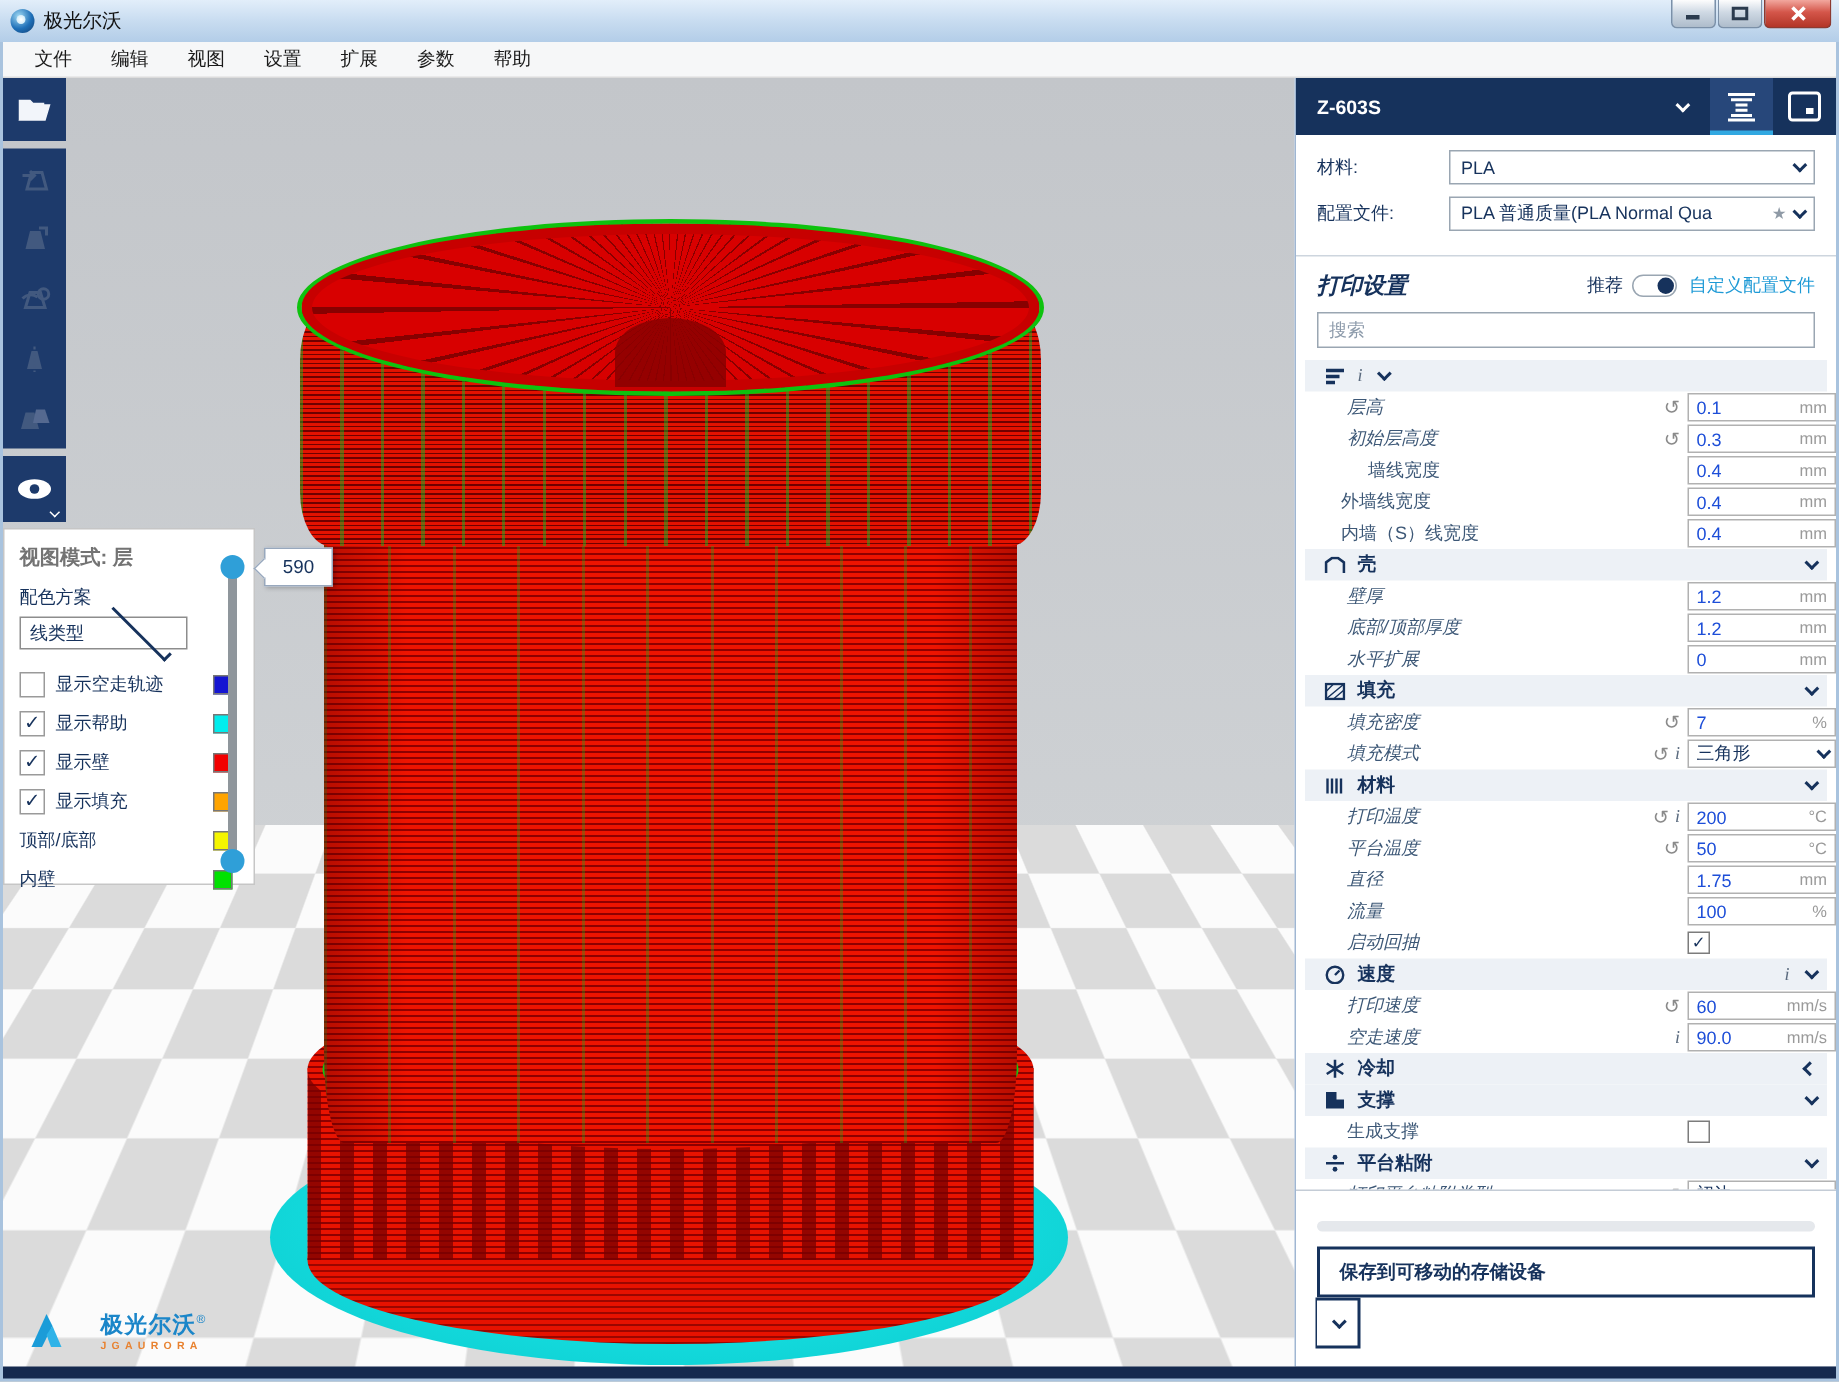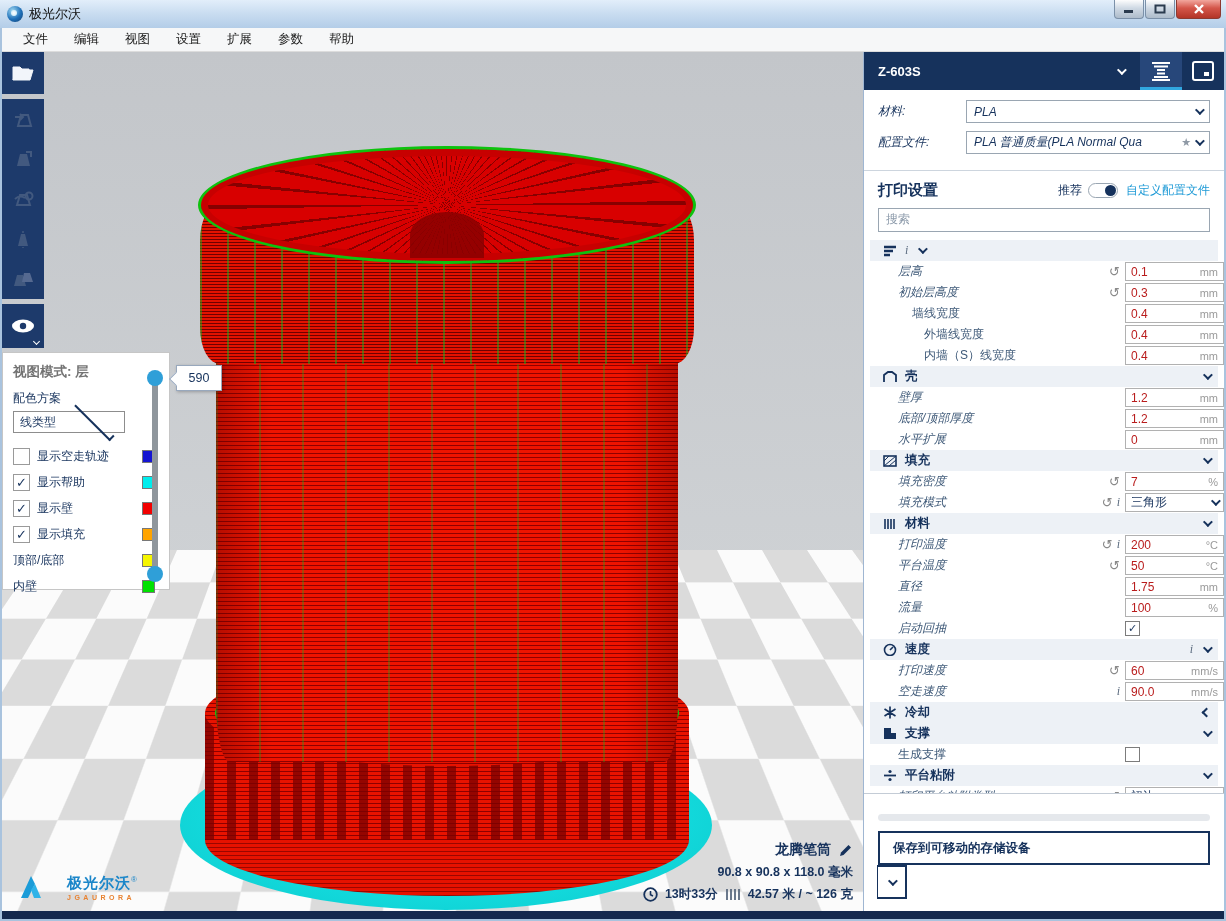--- a/index.html
+++ b/index.html
@@ -116,53 +116,53 @@
 
   
   .right-panel { position:absolute; top:0; right:0; bottom:0; width:361px; background:#fff;
     border-left:1px solid #9fb6d2; display:flex; flex-direction:column; }
   .rp-header { height:38px; background:#16325c; display:flex; align-items:stretch; flex:none; }
   .printer-sel { flex:1; display:flex; align-items:center; padding-left:14px; }
   .printer-name { color:#fff; font-size:13px; font-weight:bold; flex:1; }
   .rp-tab { width:42px; display:flex; align-items:center; justify-content:center; position:relative; }
   .rp-tab.active { background:#27477a; }
   .rp-tab.active::after { content:""; position:absolute; left:0; right:0; bottom:0; height:3px; background:#31a8e1; }
-  .machine-config { padding:10px 14px 4px; flex:none;font-style:italic; }
+  .machine-config { padding:10px 14px 4px; flex:none; }
   .mc-row { display:flex; align-items:center; margin-bottom:8px; }
   .mc-label { width:88px; font-size:12px; color:#16325c; }
   .mc-select { flex:1; height:23px; border:1px solid #9aa6b2; display:flex; align-items:center; padding:0 7px; background:#fff; }
   .mc-select .mc-val { flex:1; font-size:12px; color:#16325c; white-space:nowrap; overflow:hidden; }
   .mc-star { font-size:11px; color:#8f9aa6; margin-right:4px; }
   .rp-divider { border-top:1px solid #cdd5de; margin:4px 0 0; }
   .ps-head { display:flex; align-items:center; padding:10px 14px 6px; flex:none; }
-  .ps-title { font-size:15px; font-weight:bold; color:#16325c; flex:1; }
+  .ps-title { font-size:15px; font-weight:bold; color:#16325c; flex:1;font-style:italic; }
   .ps-reco { font-size:12px; color:#16325c; margin-right:6px; }
   .toggle { width:30px; height:15px; border:1px solid #9aa6b2; border-radius:8px; background:#fff;
     position:relative; margin-right:8px; }
   .toggle .knob { position:absolute; right:1px; top:1px; width:11px; height:11px; border-radius:50%; background:#16325c; }
   .ps-link { font-size:12px; color:#1e9ad6; }
   .search-wrap { padding:2px 14px 6px; flex:none; }
   .search-input { width:100%; height:24px; border:1px solid #9aa6b2; font-size:12px; padding:0 7px;
-    color:#333; font-family:Liberation Mono, monospace; }
+    color:#333; font-family:Liberation Sans, sans-serif; }
   .search-input::placeholder { color:#8d9bab; }
 
   .settings { flex:1; overflow:hidden; padding-top:2px; }
   .sec-header { height:21px; margin:0 6px; background:#edf1f6; display:flex; align-items:center; padding:0 8px 0 12px; }
   .sec-icon { width:16px; display:flex; justify-content:center; margin-right:7px; }
   .sec-title { font-size:12.5px; font-weight:bold; color:#16325c; flex:1; }
   .row { height:21px; display:flex; align-items:center; }
   .row-label { font-size:12px; color:#3d5877; white-space:nowrap; }
   .ital { font-style:italic; }
-  .ind1 { margin-left:34px; } .ind2 { margin-left:48px; } .ind3 { margin-left:60px; }
+  .ind1 { margin-left:34px; } .ind2 { margin-left:48px; } .ind3 { margin-left:30px; }
   .row-spacer { flex:1; }
   .pre-icons { display:flex; align-items:center; gap:4px; margin-right:5px; }
   .revert { font-size:13px; color:#8a8a8a; line-height:1; }
   .info-i { font-family:"Liberation Serif","DejaVu Serif",serif; font-style:italic; font-size:12px; color:#5b6b7f; }
   .field { width:99px; height:19px; border:1px solid #b1b1b1; display:flex; align-items:center; padding:0 5px; background:#fff; }
-  .field .val { flex:1; font-size:12px; color:#b91c1c; }
+  .field .val { flex:1; font-size:12px; color:#1d4ed8; }
   .field .unit { font-size:11px; color:#9a9a9a; }
   .dd-field { width:99px; height:19px; border:1px solid #b1b1b1; display:flex; align-items:center; padding:0 5px; background:#fff; }
   .dd-field .val { flex:1; font-size:12px; color:#16325c; }
   .row-cbx { width:15px; height:15px; border:1px solid #7c7c7c; background:#fff; display:flex;
     align-items:center; justify-content:center; font-size:11px; color:#16325c; }
   .cbx-slot { width:99px; display:flex; }
 
   .chev { width:7px; height:7px; border-right:2px solid #536a85; border-bottom:2px solid #536a85;
     display:inline-block; }
   .chev.down { transform:rotate(45deg) translateY(-2px); }
@@ -334,42 +334,20 @@
       <svg width="26" height="26">
         <path d="M3,24 L13,2 L17,10 L10,24 Z" fill="#1b9cd8"></path>
         <path d="M13,16 L17,10 L23,24 L16,24 Z" fill="#2fb3e8"></path>
       </svg>
       <div class="logo-text">
         <div><span class="logo-brand">极光尔沃</span><span class="logo-reg">®</span></div>
         <div class="logo-sub">JGAURORA</div>
       </div>
     </div>
 
-    <div class="model-info">
-      <div class="mi-row">
-        <span class="mi-name">龙腾笔筒</span>
-        <svg width="15" height="15">
-          <path d="M2,13 L3,9.5 L10.5,2 L13,4.5 L5.5,12 Z" fill="#16325c"></path>
-        </svg>
-      </div>
-      <div class="mi-row">
-          <span class="mi-dims">90.8 x 90.8 x 118.0 毫米</span>
-        </div>
-      <div class="mi-row">
-        <svg width="15" height="15">
-          <circle cx="7.5" cy="7.5" r="6.3" fill="none" stroke="#16325c" stroke-width="1.8"></circle>
-          <path d="M7.5,4 L7.5,7.8 L10,9" fill="none" stroke="#16325c" stroke-width="1.6"></path>
-        </svg>
-        <span class="mi-stats">13时33分</span>
-        <svg width="16" height="13">
-          <path d="M2,1 L2,12 M6,1 L6,12 M10,1 L10,12 M14,1 L14,12" stroke="#5b6b7f" stroke-width="1.8"></path>
-        </svg>
-        <span class="mi-stats">42.57 米 / ~ 126 克</span>
-      </div>
-    </div>
   </div>
 
   <div class="right-panel">
     <div class="rp-header">
       <div class="printer-sel">
         <span class="printer-name">Z-603S</span>
         <span class="chev down white" style="margin-right:16px"></span>
       </div>
       <div class="rp-tab active">
         <svg width="24" height="22">

